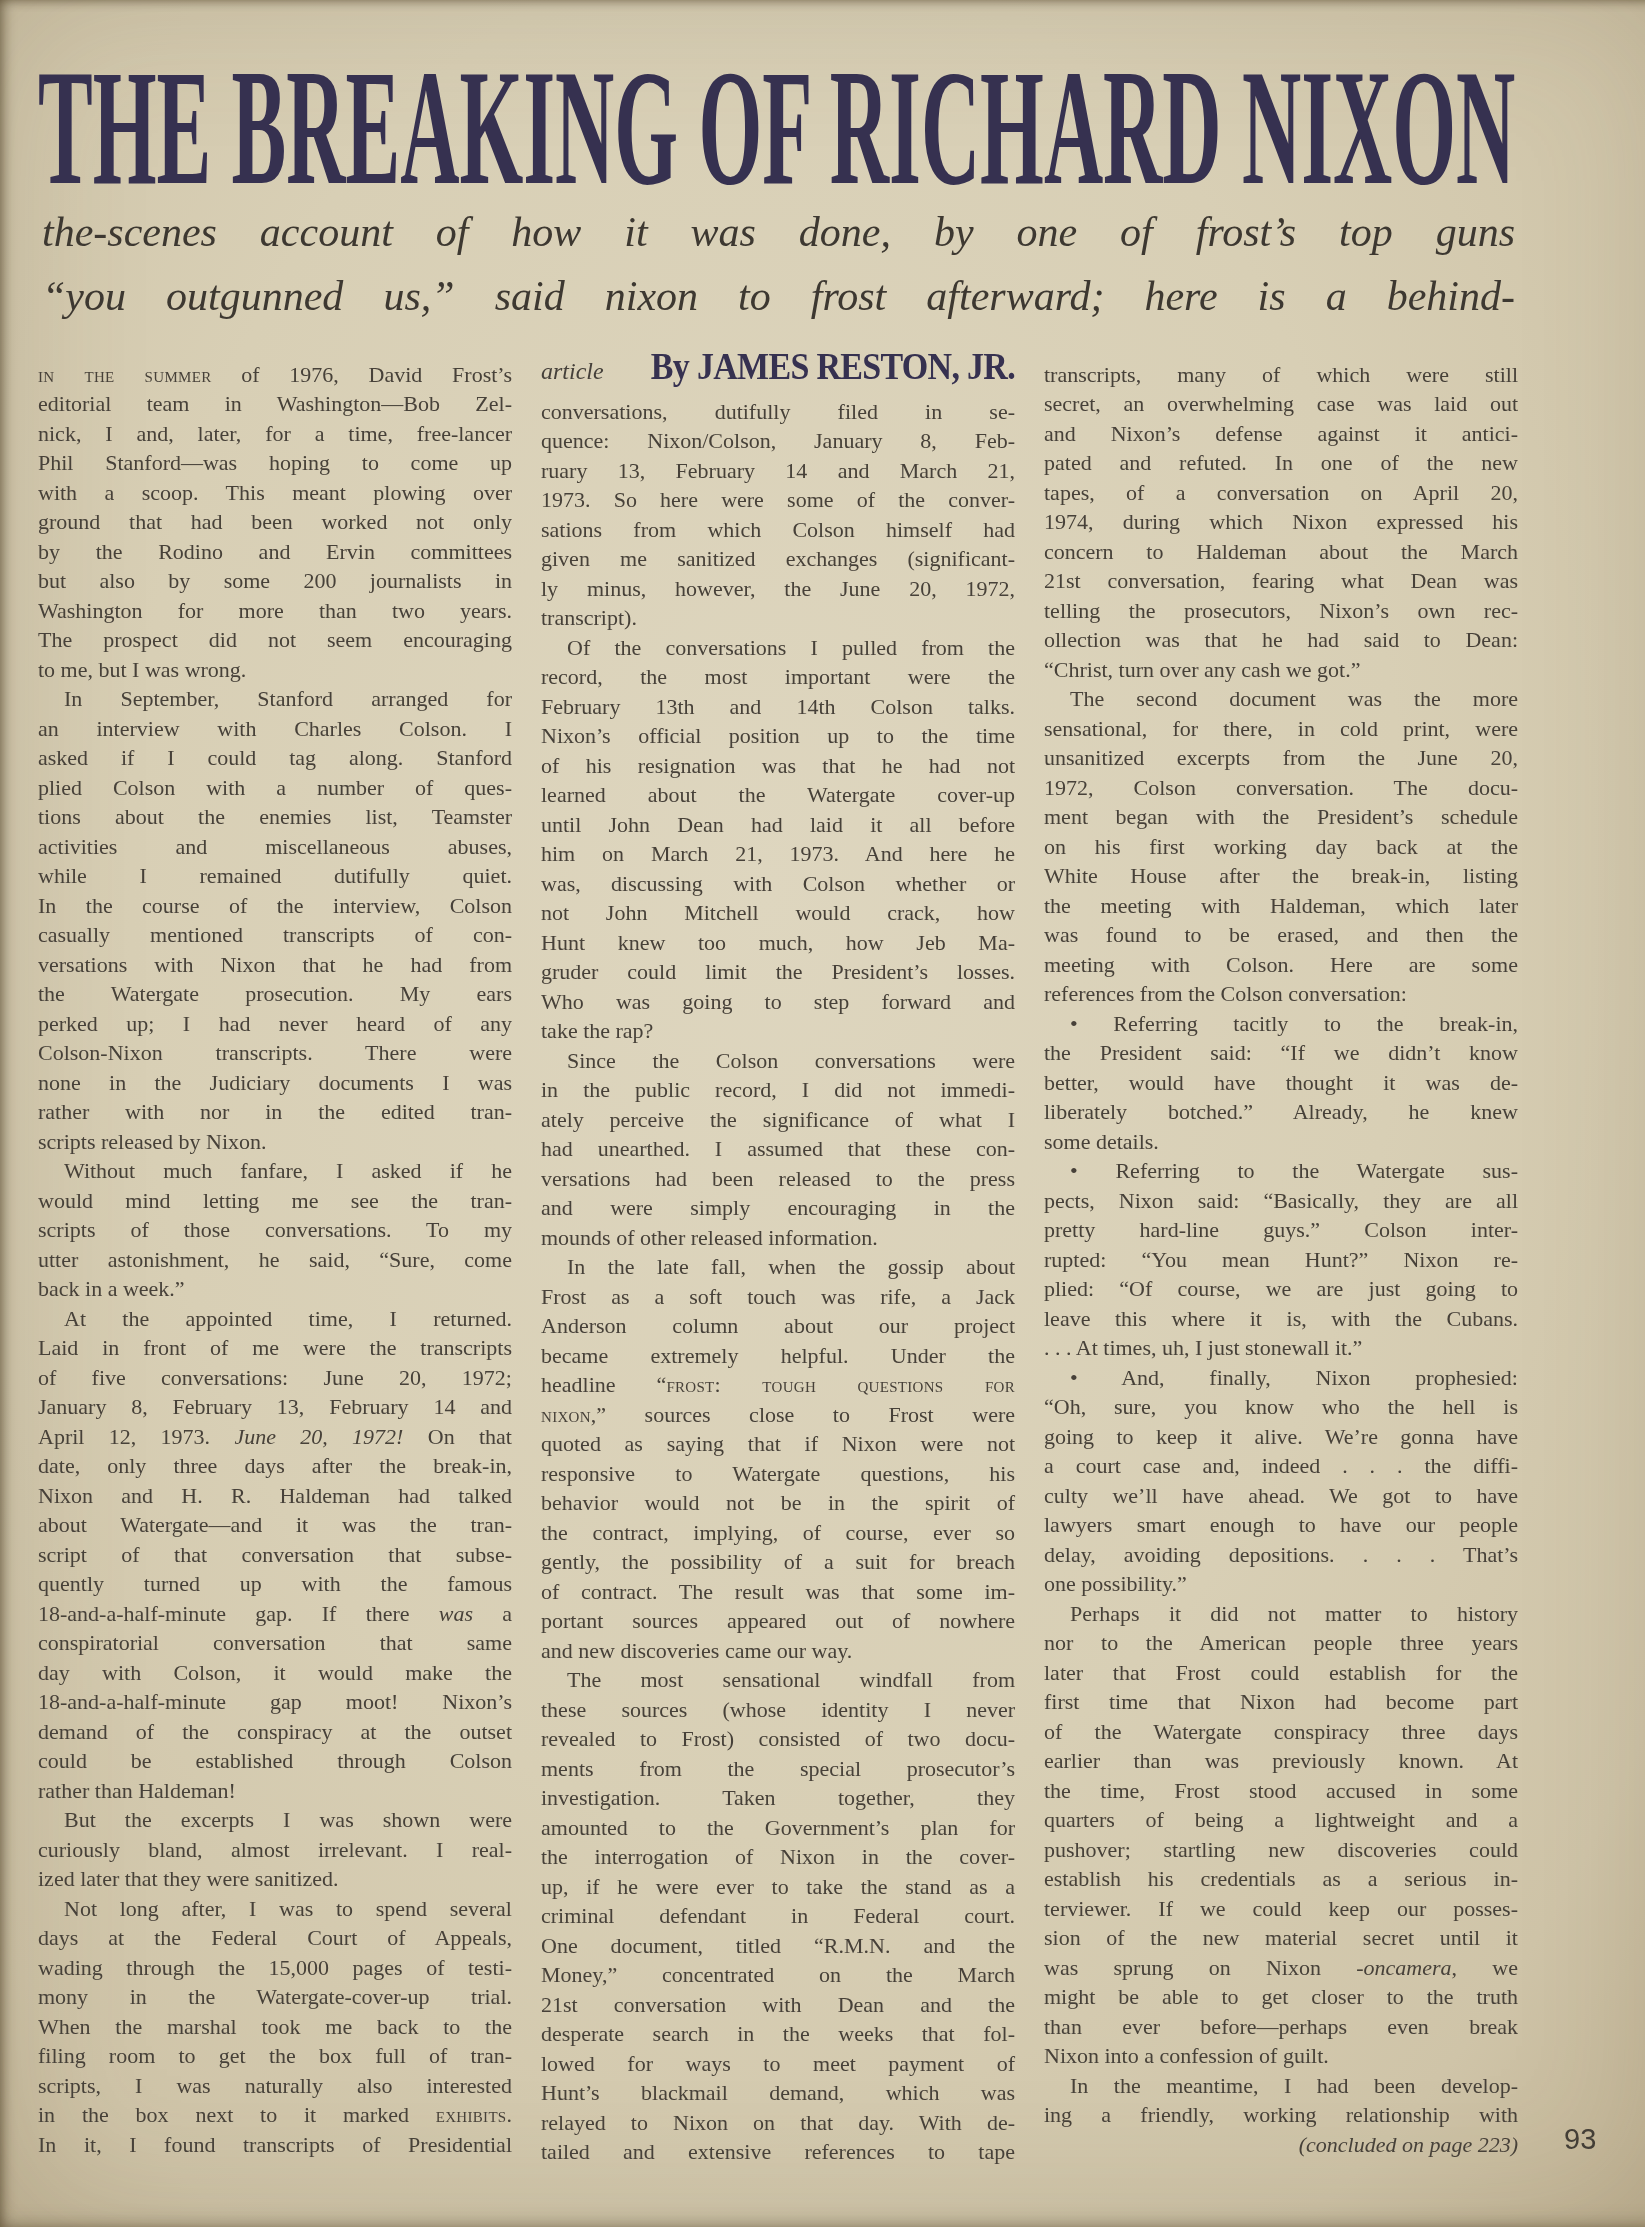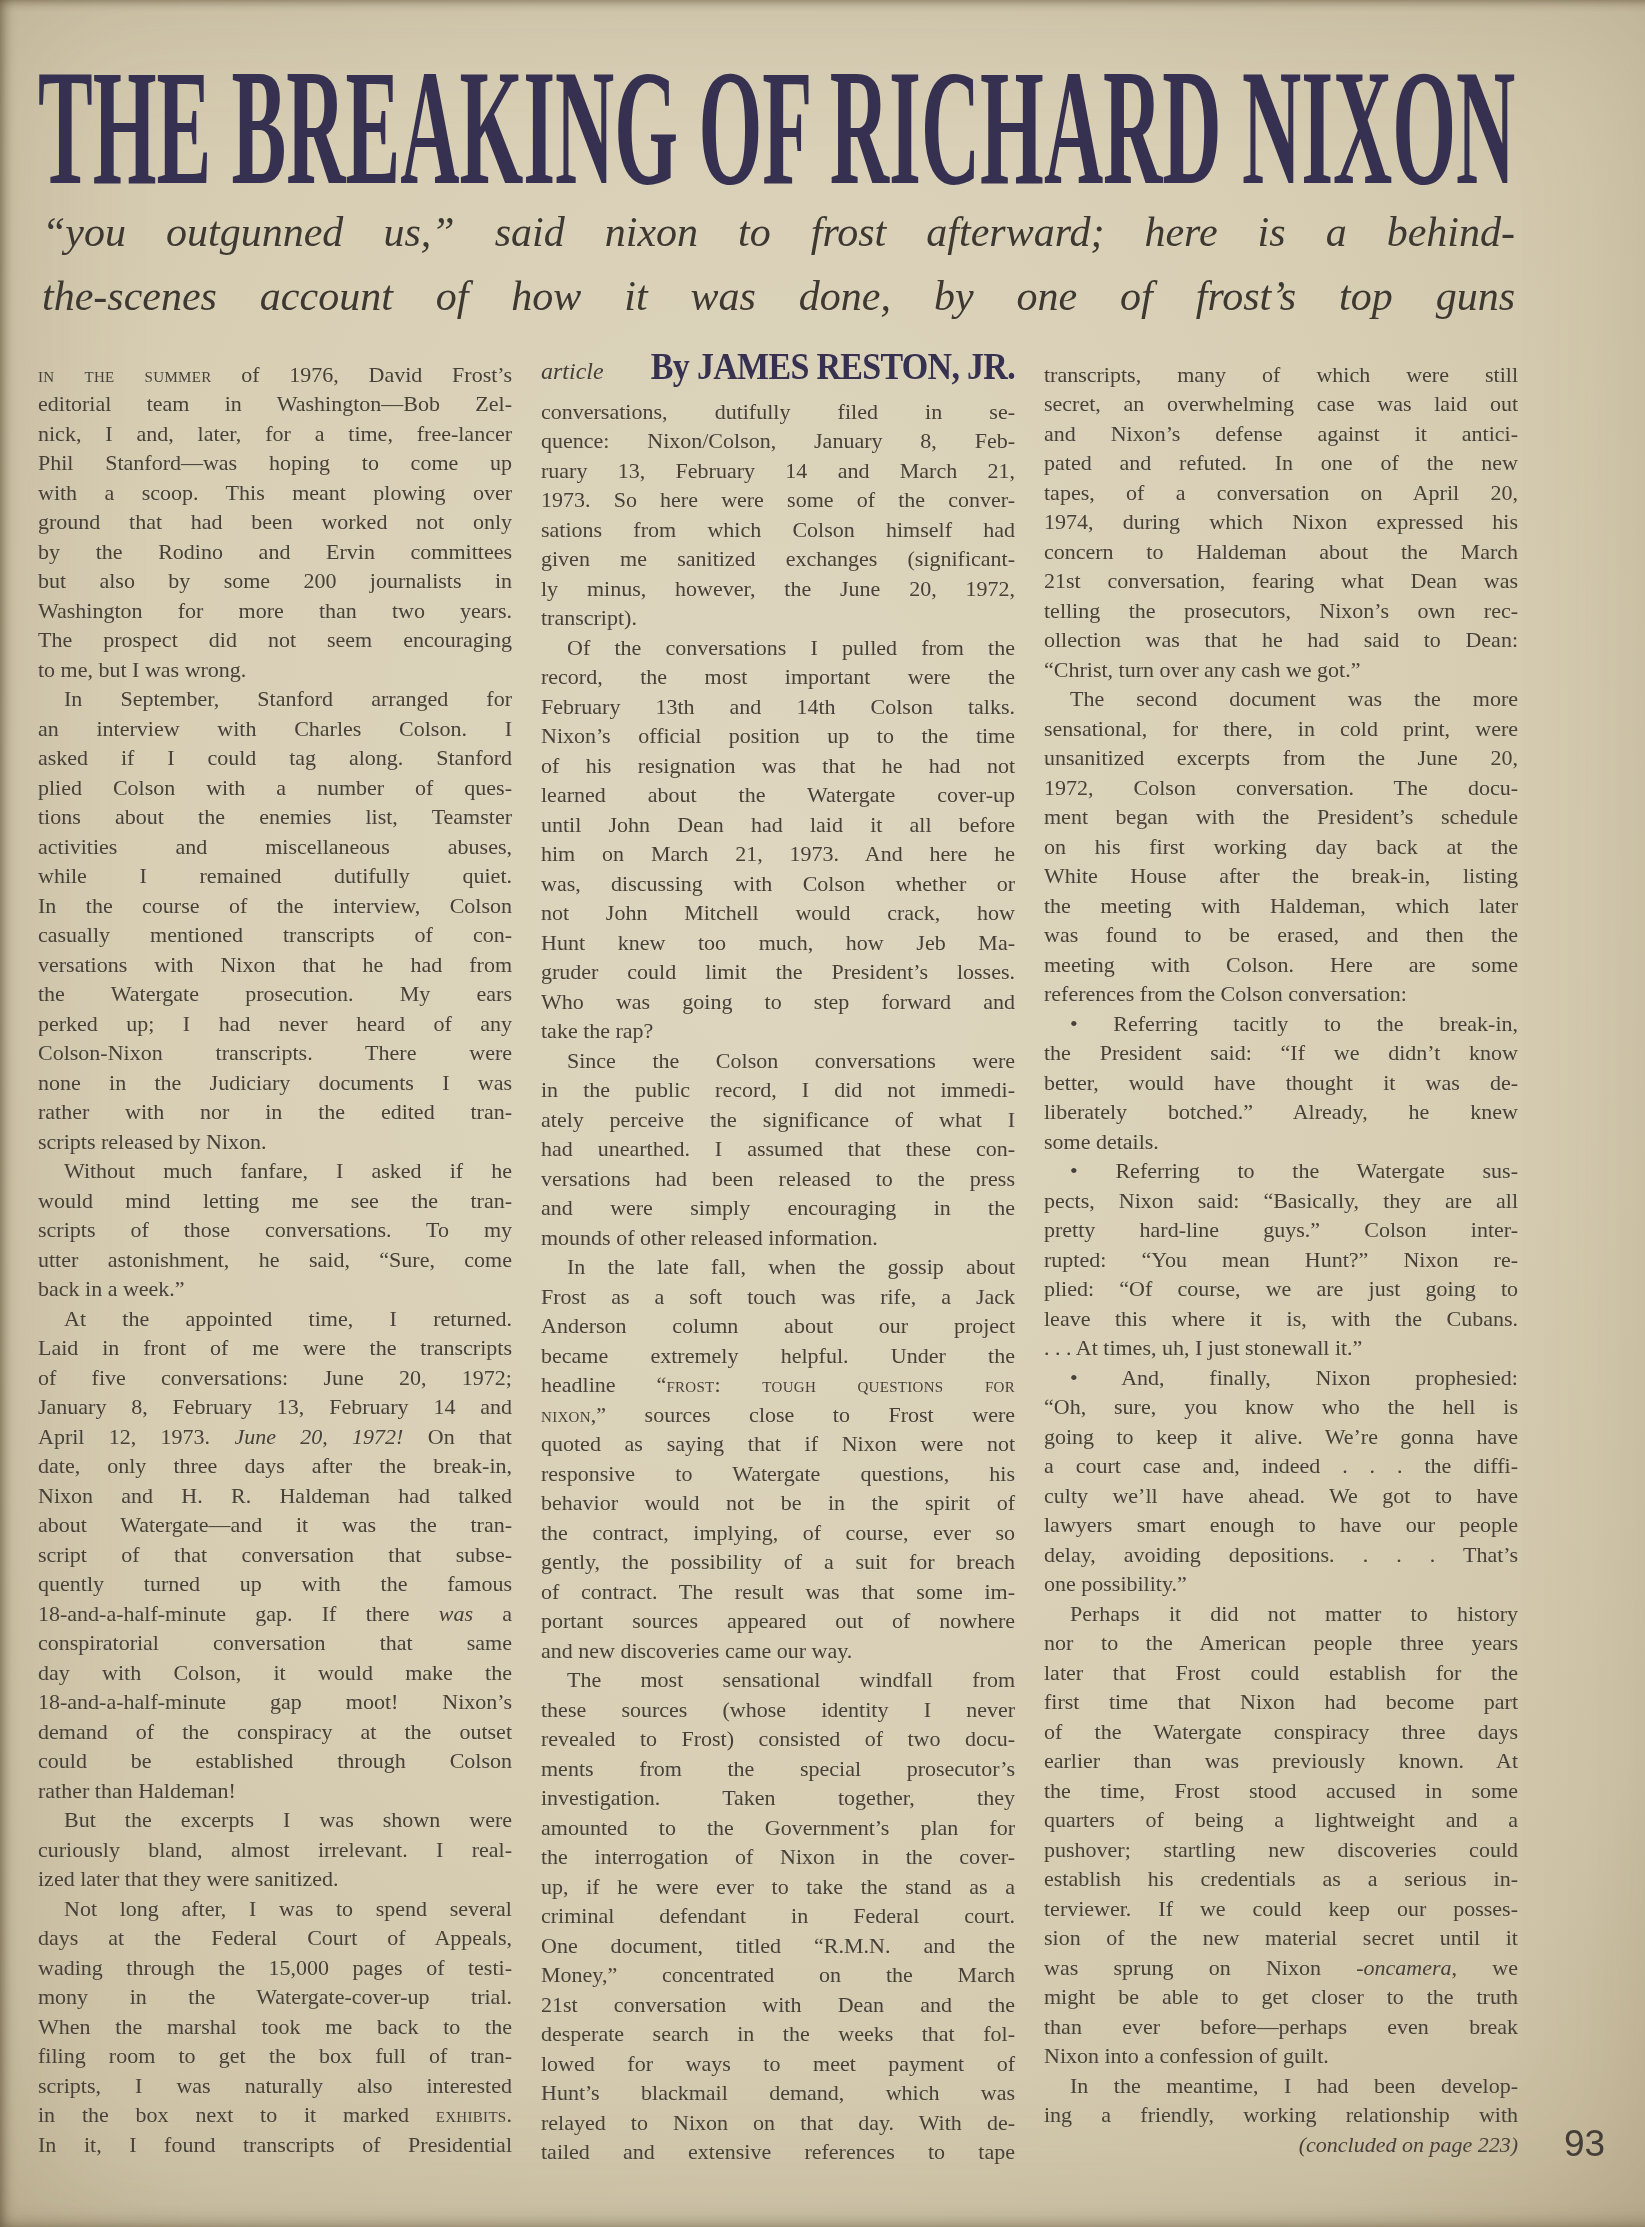--- a/index.html
+++ b/index.html
@@ -56,35 +56,35 @@
   }
   .byline-name{
     display:inline-block;
     font-weight:700;font-size:34px;letter-spacing:-0.7px;
     color:#363150;
     transform:scaleY(1.12);transform-origin:left bottom;
   }
   .pagenum{
     position:absolute;left:1564px;top:2123px;
     font-family:"Liberation Sans", sans-serif;
-    font-size:37px;color:#433e36;
+    font-size:29px;color:#433e36;
   }
 </style>
 </head>
 <body>
 
 <div class="page">
 
   <svg class="headline" width="1480" height="151" viewBox="0 0 2160 220">
     <text x="0" y="196" textLength="2156" lengthAdjust="spacingAndGlyphs">THE BREAKING OF RICHARD NIXON</text>
   </svg>
 
   <div class="subtitle">
+    <div class="sline">the-scenes account of how it was done, by one of frost’s top guns</div>
     <div class="sline">“you outgunned us,” said nixon to frost afterward; here is a behind-</div>
-    <div class="sline">the-scenes account of how it was done, by one of frost’s top guns</div>
   </div>
 
   <div class="columns">
     <div class="column pad-top" id="col1">
         <div class="tl"><span class="sc">in the summer</span> of 1976, David Frost’s</div>
         <div class="tl">editorial team in Washington—Bob Zel-</div>
         <div class="tl">nick, I and, later, for a time, free-lancer</div>
         <div class="tl">Phil Stanford—was hoping to come up</div>
         <div class="tl">with a scoop. This meant plowing over</div>
         <div class="tl">ground that had been worked not only</div>

